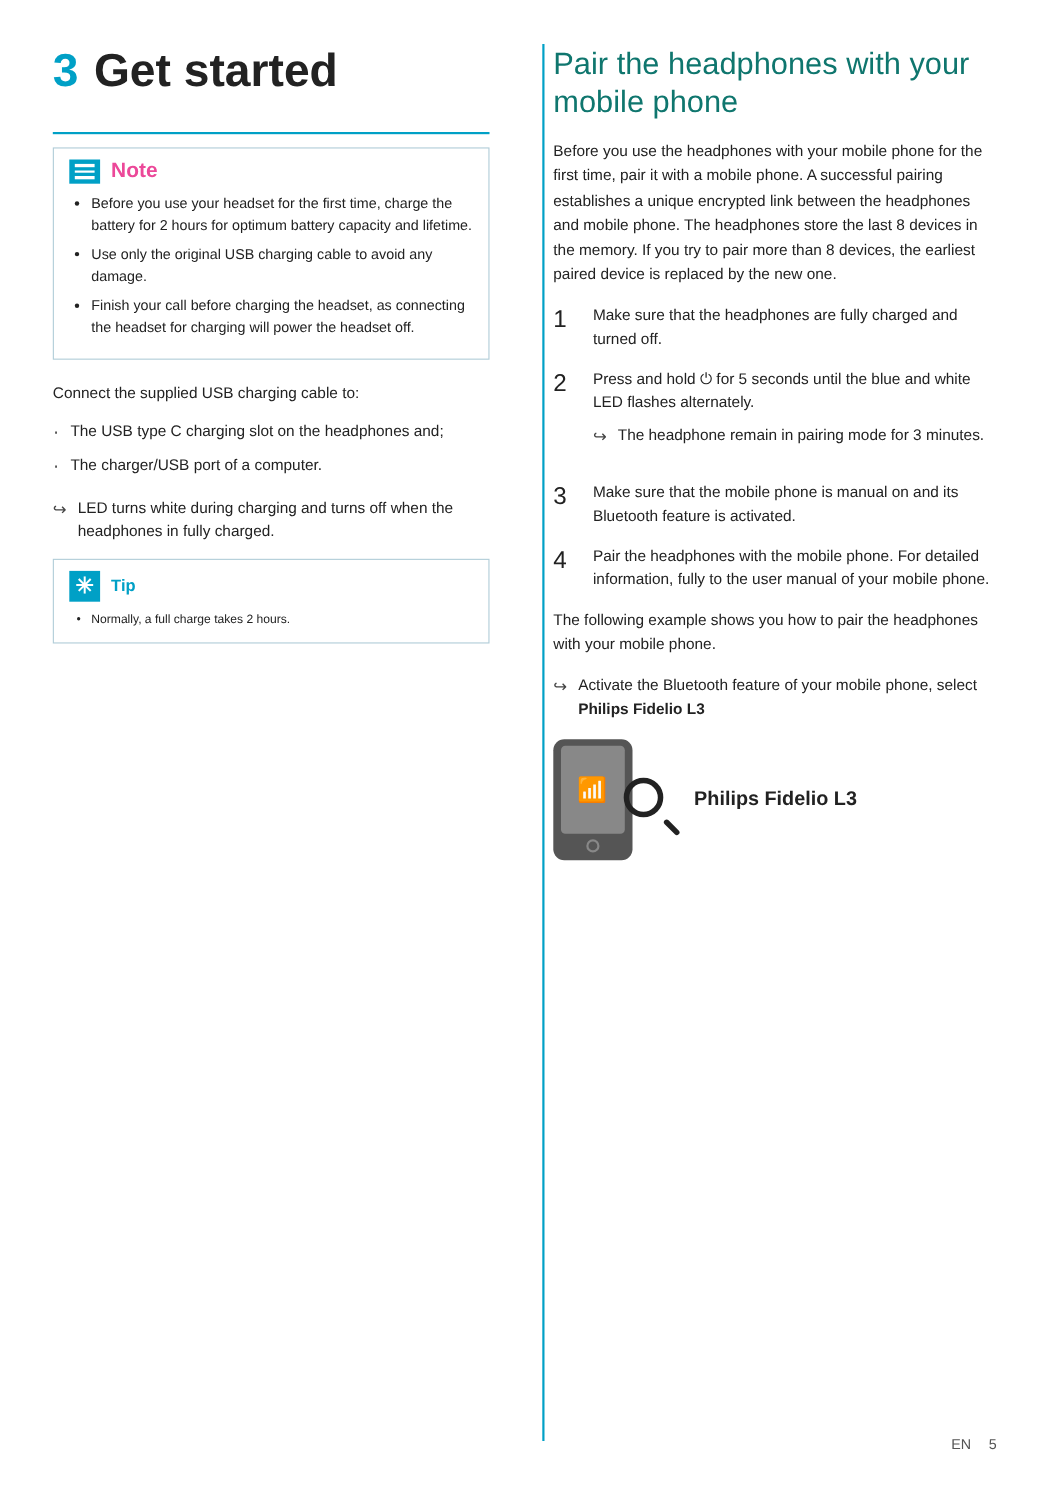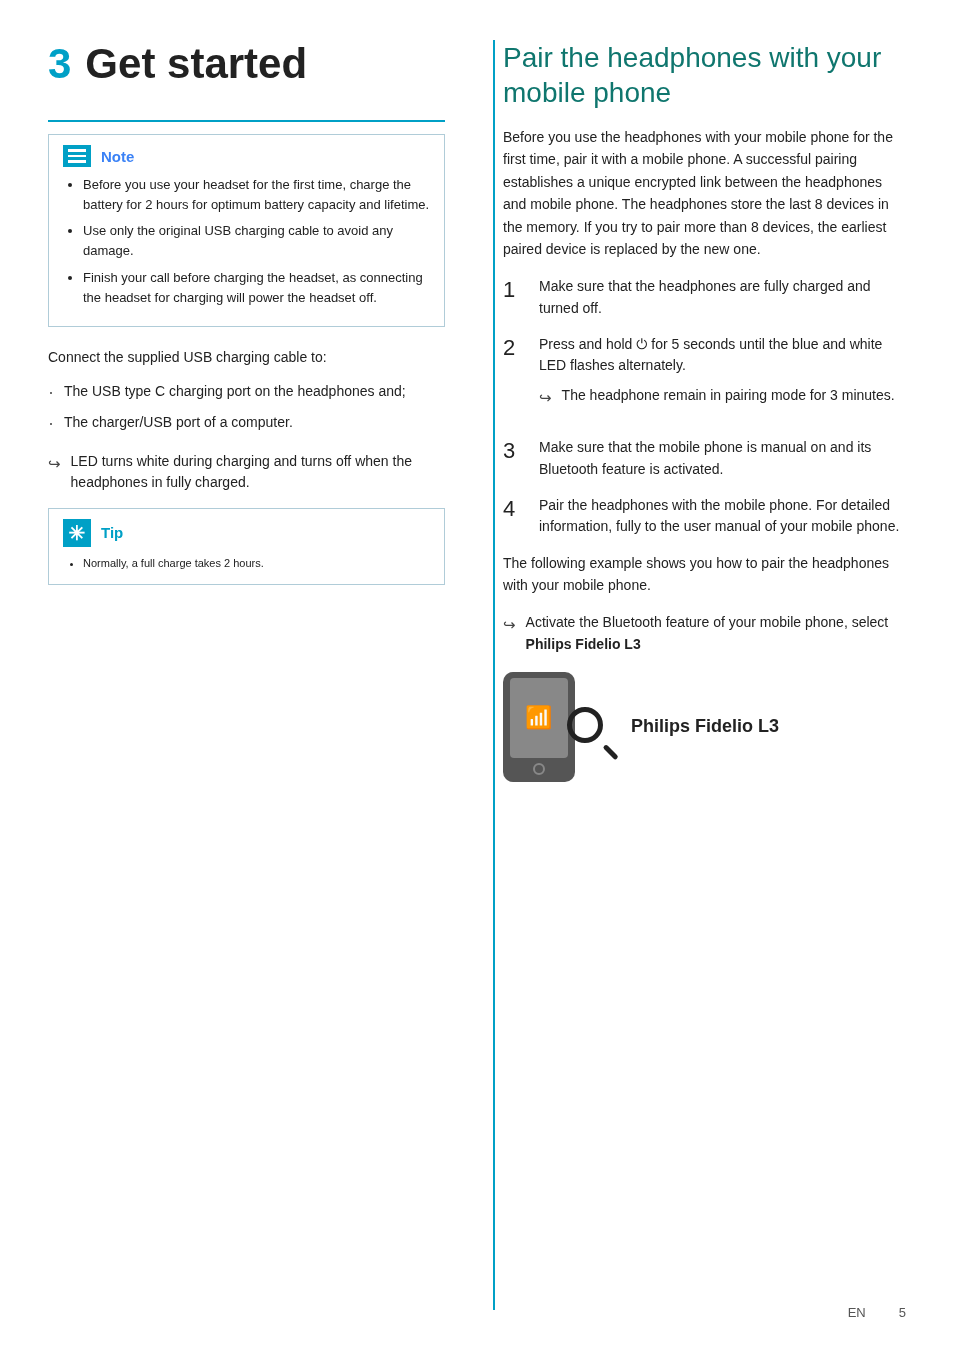--- a/index.html
+++ b/index.html
@@ -82,22 +82,22 @@
     }
 
     .note-icon span {
       display: block;
       width: 100%;
       height: 2.5px;
       background: #fff;
     }
 
     .note-label {
-      font-size: 15px;
-      color: #3b82f6;
+      font-size: 19px;
+      color: #ec4899;
       font-weight: bold;
     }
 
     .note-list {
       list-style: disc;
       padding-left: 20px;
       font-size: 13px;
       line-height: 1.55;
       color: #222;
     }
@@ -324,21 +324,21 @@
 
     
     .footer {
       position: absolute;
       bottom: 30px;
       right: 48px;
       font-size: 13px;
       color: #555;
       display: flex;
       align-items: flex-start;
-      gap: 33px;
+      gap: 16px;
     }
 
     .bold-text {
       font-weight: bold;
     }
   </style>
 </head>
 <body>
 
 <div class="page" style="position:relative;">
@@ -364,21 +364,21 @@
         <li>Use only the original USB charging cable to avoid any damage.</li>
         <li>Finish your call before charging the headset, as connecting the headset for charging will power the headset off.</li>
       </ul>
     </div>
 
     <p class="connect-text">Connect the supplied USB charging cable to:</p>
 
     <ul class="bullet-list">
       <li>
         <span class="bullet-dot">·</span>
-        <span>The USB type C charging port on the headphones and;</span>
+        <span>The USB type C charging slot on the headphones and;</span>
       </li>
       <li>
         <span class="bullet-dot">·</span>
         <span>The charger/USB port of a computer.</span>
       </li>
     </ul>
 
     <div class="arrow-item">
       <span class="arrow-sym">↪</span>
       <span>LED turns white during charging and turns off when the headphones in fully charged.</span>

